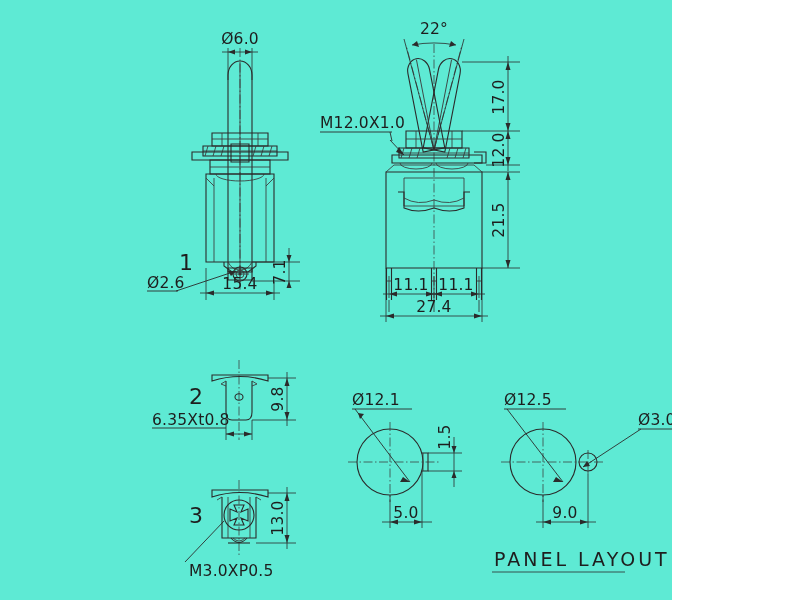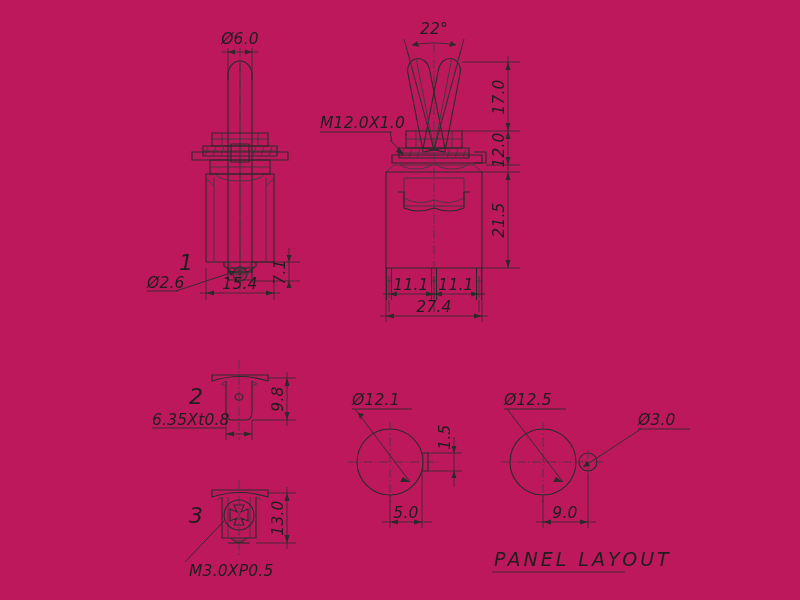--- a/index.html
+++ b/index.html
@@ -3,26 +3,25 @@
 <meta charset="utf-8">
 <title>Toggle Switch Technical Drawing</title>
 <style>
   html, body {
     margin: 0;
     padding: 0;
     background: #ffffff;
   }
   #sheet {
     position: relative;
-    width: 800px;
+    width: 672px;
     height: 600px;
-    background: #be185d;
+    background: #5eead4;
     overflow: hidden;
     font-family: "DejaVu Sans", "Liberation Sans", sans-serif;
-    font-style: italic;
   }
   svg.drawing {
     position: absolute;
     left: 0;
     top: 0;
     width: 800px;
     height: 600px;
   }
   
   .obj      { fill: none; stroke: #2b2b2b; stroke-width: 1.1; }

